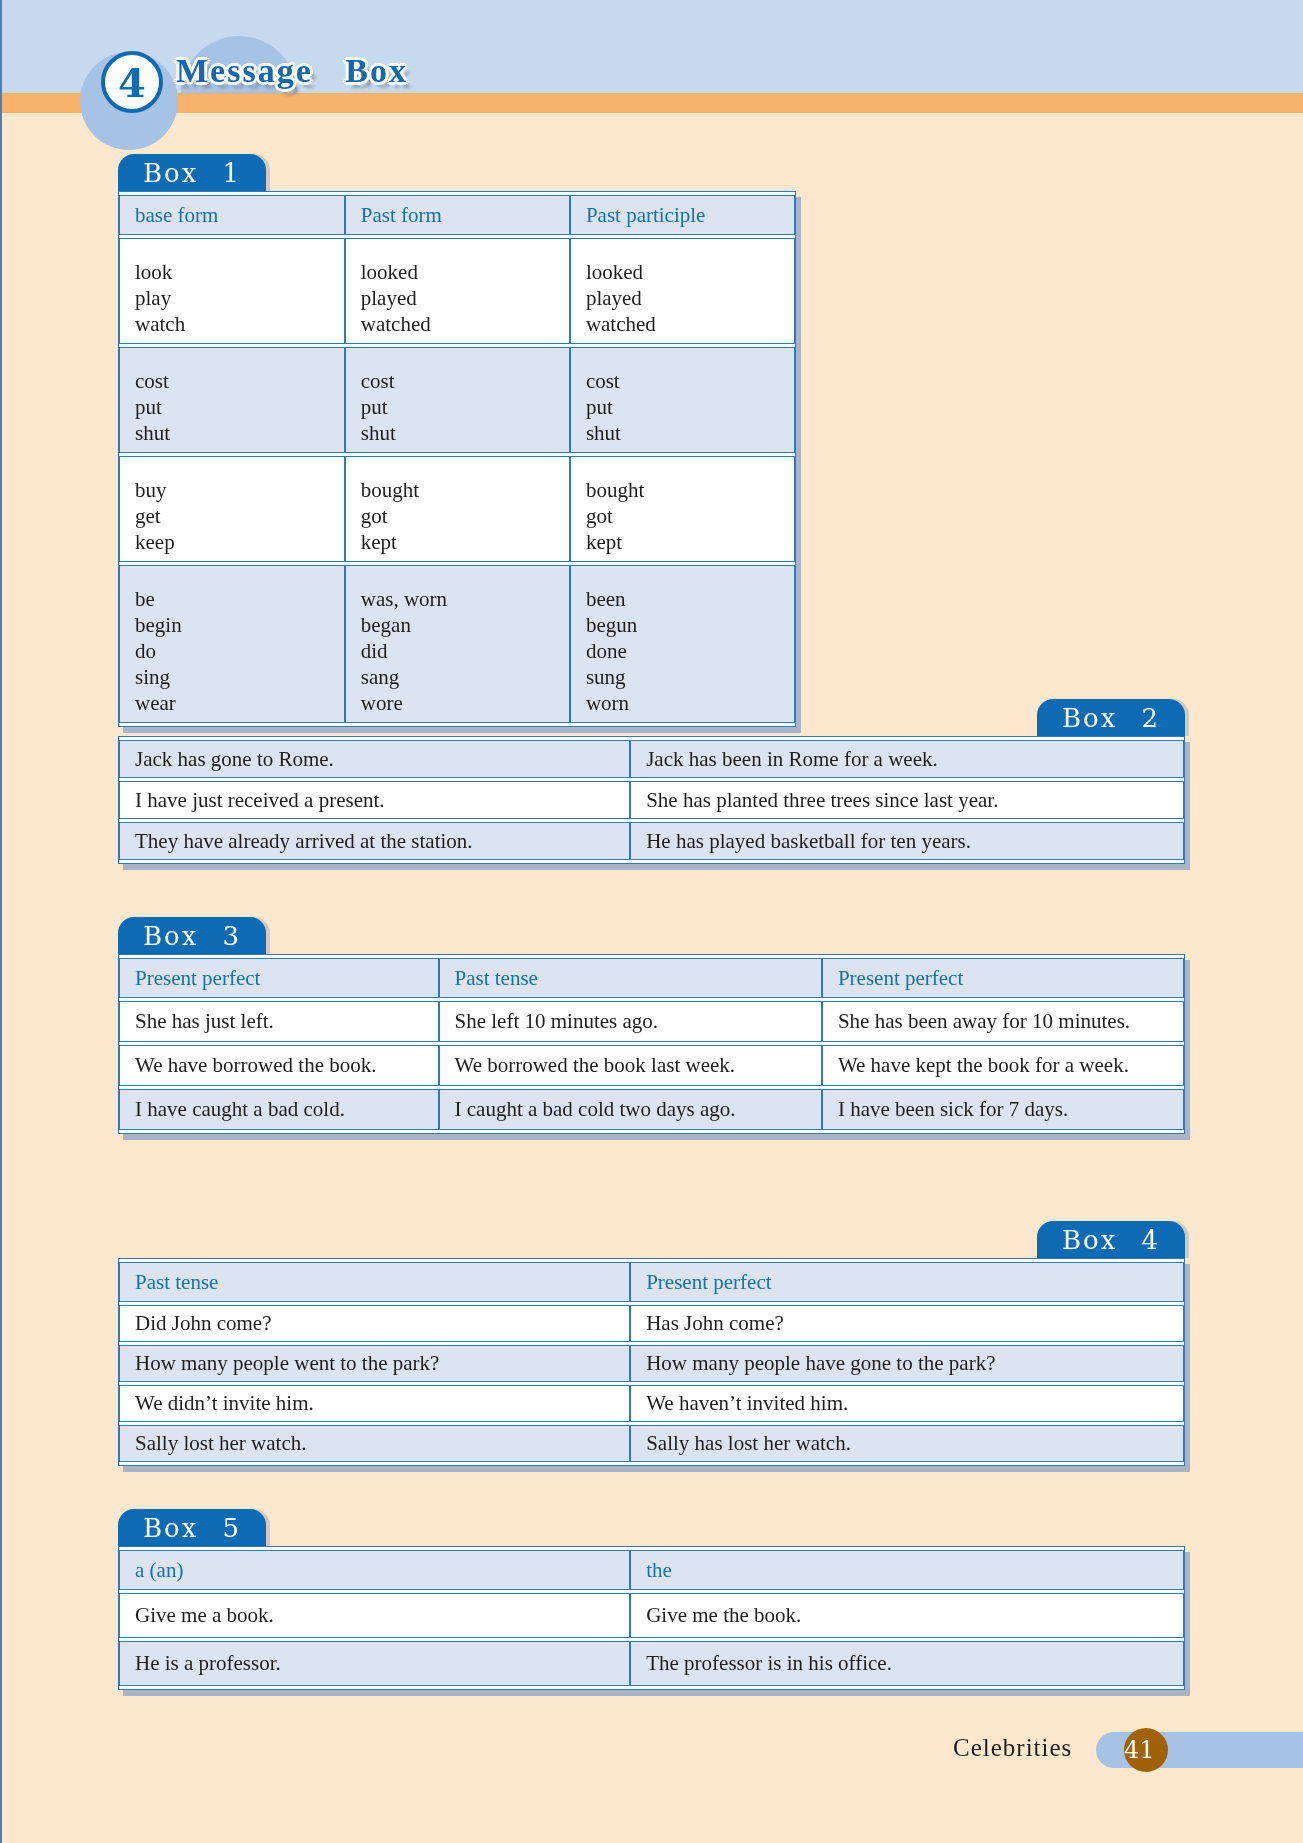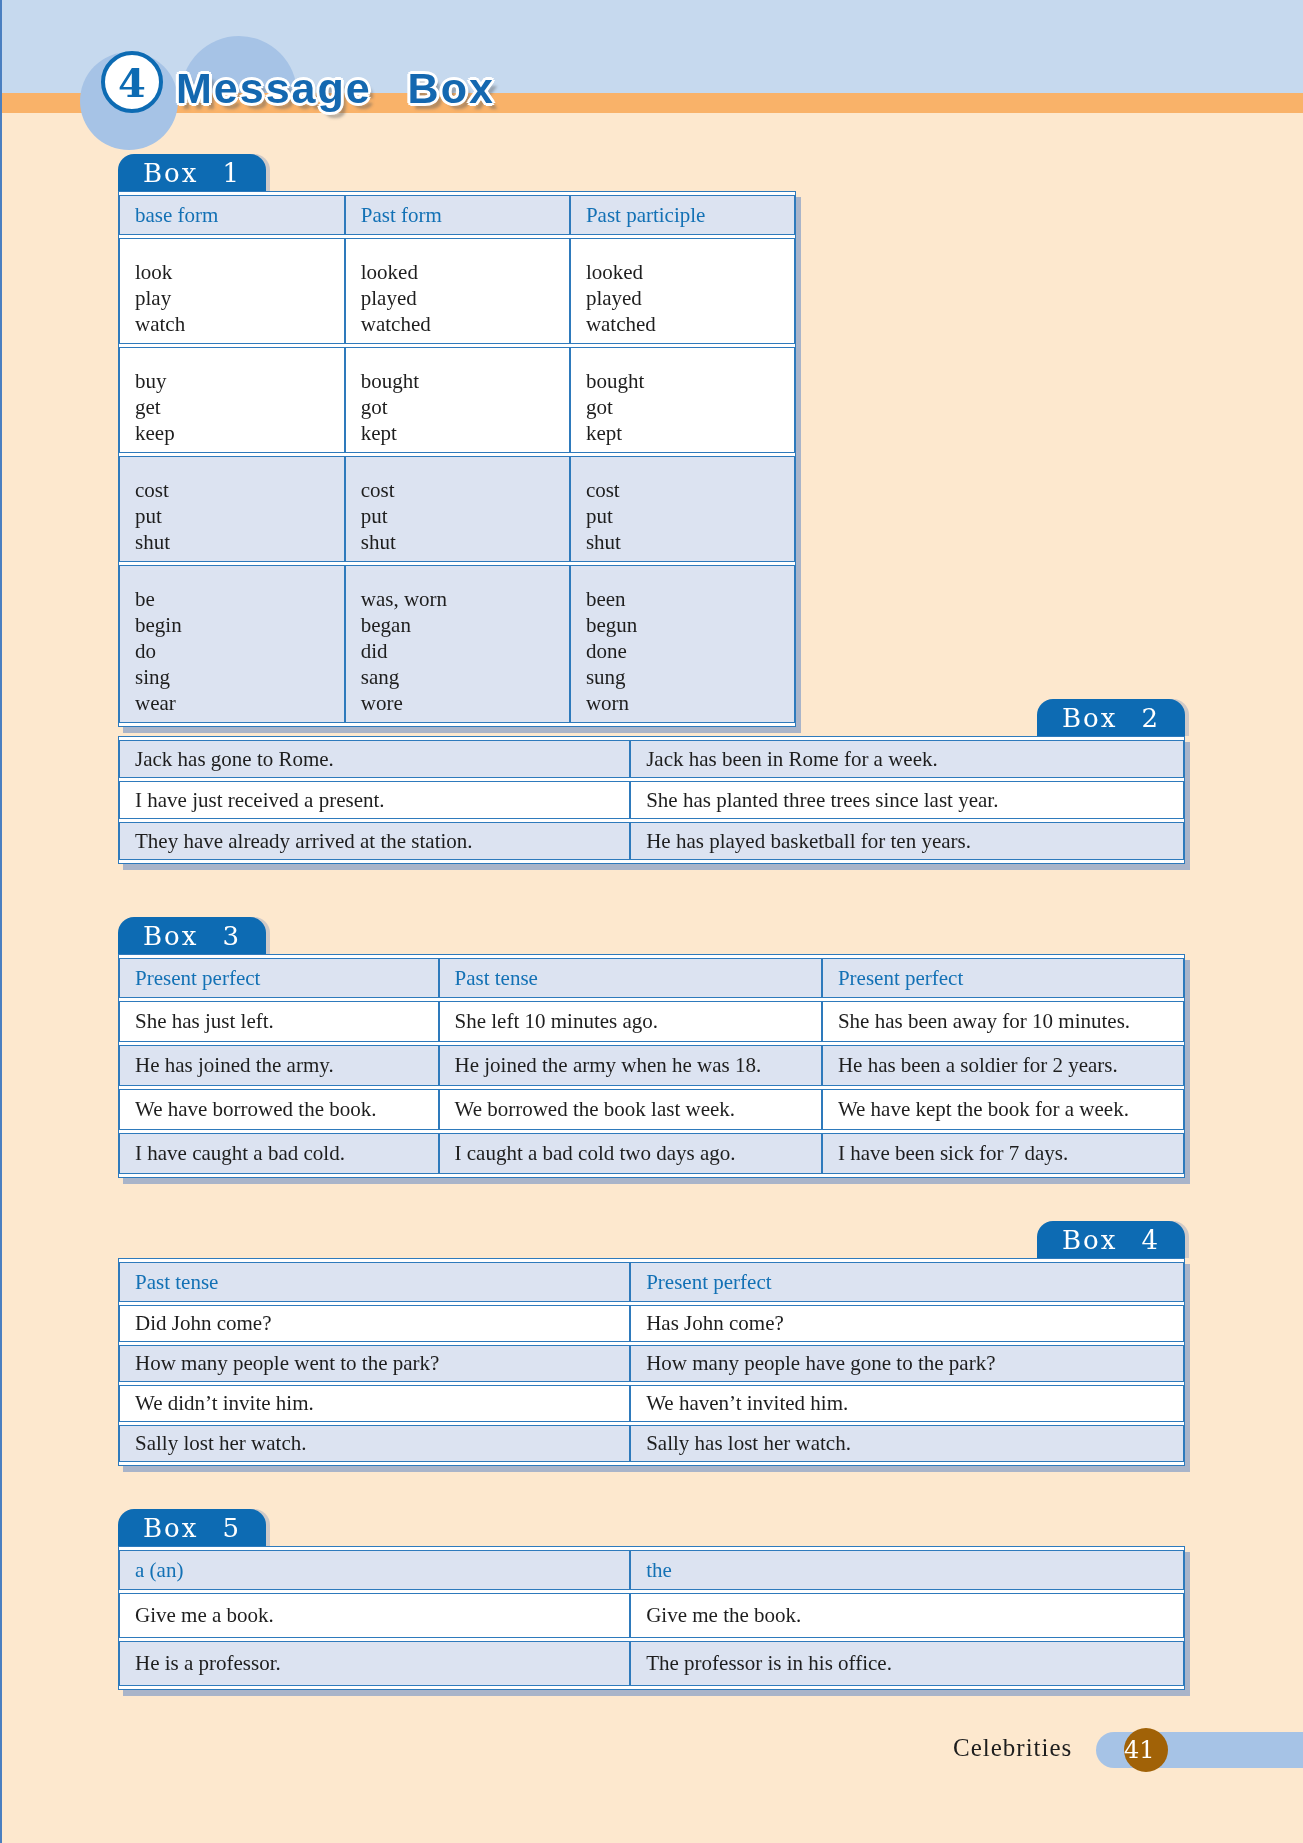--- a/index.html
+++ b/index.html
@@ -16,23 +16,23 @@
   .content-bg{position:absolute;top:113px;left:0;width:1303px;height:1730px;background:#fde8ce;z-index:3;}
   .band-orange{position:absolute;top:93px;left:0;width:1303px;height:20px;background:#f9b269;z-index:4;}
   .circle-badge-back{position:absolute;left:80px;top:52px;width:98px;height:98px;border-radius:50%;background:#a6c3e6;z-index:5;}
   .unit-badge{
     position:absolute;left:101px;top:51px;width:54px;height:54px;border-radius:50%;
     background:#ffffff;border:4px solid #0d6bb3;z-index:6;
     display:flex;align-items:center;justify-content:center;
     font-size:40px;font-weight:bold;color:#0d6bb3;font-family:"DejaVu Serif", serif;
   }
   .title{
-    position:absolute;left:176px;top:64px;margin:0;z-index:7;
-    font-family:Liberation Sans, sans-serif;font-weight:bold;
-    font-size:43px;color:#1468b0;letter-spacing:2px;word-spacing:22px;
+    position:absolute;left:176px;top:52px;margin:0;z-index:7;
+    font-family:Liberation Serif, serif;font-weight:bold;
+    font-size:34px;color:#1468b0;letter-spacing:2px;word-spacing:22px;
     text-shadow:
       -2px -2px 0 #fff, 2px -2px 0 #fff, -2px 2px 0 #fff, 2px 2px 0 #fff,
       0 -3px 0 #fff, 0 3px 0 #fff, -3px 0 0 #fff, 3px 0 0 #fff,
       5px 6px 3px rgba(90,90,90,0.45);
   }
   .edge-strip{position:absolute;left:0;top:0;width:2px;height:1843px;background:#4a7fc0;z-index:8;}
   
   .tab{
     position:absolute;z-index:9;
     height:37px;line-height:38px;min-width:148px;box-sizing:border-box;
@@ -128,41 +128,41 @@
         <td class="multi">look
 play
 watch</td>
         <td class="multi">looked
 played
 watched</td>
         <td class="multi">looked
 played
 watched</td>
       </tr>
+      <tr class="g3 lav">
+        <td class="multi">cost
+put
+shut</td>
+        <td class="multi">cost
+put
+shut</td>
+        <td class="multi">cost
+put
+shut</td>
+      </tr>
       <tr class="g3">
         <td class="multi">buy
 get
 keep</td>
         <td class="multi">bought
 got
 kept</td>
         <td class="multi">bought
 got
 kept</td>
-      </tr>
-      <tr class="g3 lav">
-        <td class="multi">cost
-put
-shut</td>
-        <td class="multi">cost
-put
-shut</td>
-        <td class="multi">cost
-put
-shut</td>
       </tr>
       <tr class="g5 lav">
         <td class="multi">be
 begin
 do
 sing
 wear</td>
         <td class="multi">was, worn
 began
 did
@@ -210,25 +210,20 @@
       <tr class="hdr">
         <td class="head">Present perfect</td>
         <td class="head">Past tense</td>
         <td class="head">Present perfect</td>
       </tr>
       <tr>
         <td>She has just left.</td>
         <td>She left 10 minutes ago.</td>
         <td>She has been away for 10 minutes.</td>
       </tr>
-      <tr class="lav">
-        <td>He has joined the army.</td>
-        <td>He joined the army when he was 18.</td>
-        <td>He has been a soldier for 2 years.</td>
-      </tr>
       <tr>
         <td>We have borrowed the book.</td>
         <td>We borrowed the book last week.</td>
         <td>We have kept the book for a week.</td>
       </tr>
       <tr class="lav">
         <td>I have caught a bad cold.</td>
         <td>I caught a bad cold two days ago.</td>
         <td>I have been sick for 7 days.</td>
       </tr>

